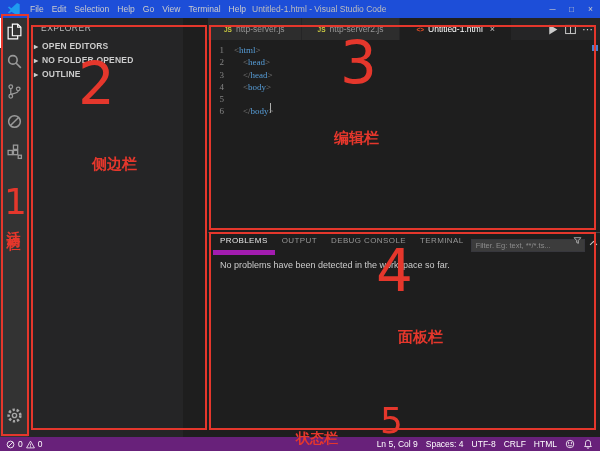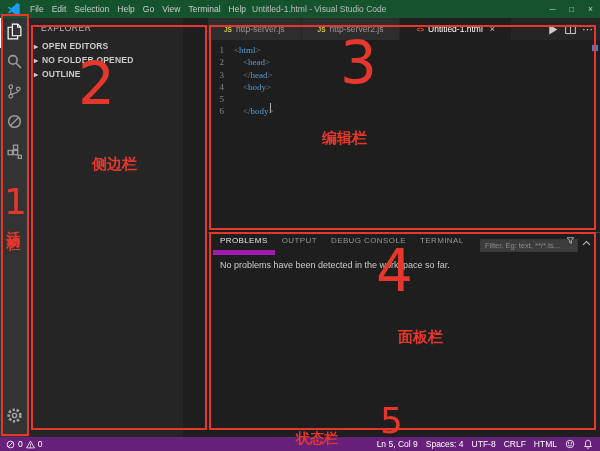--- a/index.html
+++ b/index.html
@@ -1,21 +1,21 @@
 <!DOCTYPE html>
 <html><head>
 <meta charset="utf-8">
 <style>
   *{margin:0;padding:0;box-sizing:border-box}
   html,body{background:#666}
   .window{position:relative;width:600px;height:451px;background:#1e1e1e;overflow:hidden;
     font-family:"Liberation Sans",sans-serif;color:#ccc}
 
   
-  .titlebar{position:absolute;top:0;left:0;width:600px;height:18px;background:#14532d;
+  .titlebar{position:absolute;top:0;left:0;width:600px;height:18px;background:#1d4ed8;
     display:flex;align-items:center}
   .logo{width:14px;height:14px;margin:0 5px 0 7px;flex:none}
   .menubar{display:flex;align-items:center;height:18px}
   .menu-item{font-size:8.5px;padding:0 4px;color:#cccccc;line-height:18px;white-space:nowrap}
   .win-title{position:absolute;left:252px;top:0;line-height:18px;font-size:8.5px;color:#bdbdbd;white-space:nowrap}
   .win-controls{margin-left:auto;display:flex;height:18px}
   .win-btn{width:19px;text-align:center;font-size:8.5px;line-height:18px;color:#cccccc}
 
   
   .activitybar{position:absolute;left:0;top:18px;width:28px;height:419px;background:#333333;
@@ -52,21 +52,21 @@
   .cursor{position:absolute;top:1px;width:1px;height:10px;background:#aeafad}
   .overview-marker{position:absolute;right:2px;top:5px;width:6px;height:6px;background:#4a7ecb}
 
   
   .panel{position:absolute;left:208px;top:232px;width:392px;height:205px;background:#1e1e1e;
     border-top:1px solid #444444}
   .panel-header{display:flex;align-items:center;height:20px;padding:0 5px}
   .panel-tab{font-size:8px;letter-spacing:.4px;padding:0 7px;line-height:18px;color:#969696;white-space:nowrap}
   .panel-tab.active{color:#e7e7e7;border-bottom:5px solid #a21caf}
   .filter-wrap{margin-left:auto;position:relative}
-  .filter-input{width:98px;height:13px;background:#3c3c3c;border:1px solid #37373d;color:#bbbbbb;
+  .filter-input{width:114px;height:13px;background:#3c3c3c;border:1px solid #37373d;color:#bbbbbb;
     font-size:7.5px;padding:0 15px 0 4px;font-family:"Liberation Sans",sans-serif}
   .filter-input::placeholder{color:#8c8c8c}
   .filter-icon{position:absolute;right:3px;top:2px}
   .filter-icon svg{width:9px;height:9px;display:block}
   .panel-btn{margin:0 3px;display:flex;align-items:center}
   .panel-btn svg{width:11px;height:11px;display:block}
   .panel-content{padding:7px 0 0 12px;font-size:9px;color:#cccccc}
 
   
   .statusbar{position:absolute;left:0;bottom:0;width:600px;height:14px;background:#68217a;
@@ -87,21 +87,21 @@
   .box-sidebar{left:31px;top:25px;width:176px;height:405px}
   .box-editor{left:209px;top:25px;width:387px;height:205px}
   .box-panel{left:209px;top:232px;width:387px;height:198px}
   .n1{left:4px;top:184px;font-size:36px}
   .n2{left:78px;top:55px;font-size:58px}
   .n3{left:340px;top:34px;font-size:58px}
   .n4{left:376px;top:242px;font-size:58px}
   .n5{left:380px;top:403px;font-size:36px}
   .l-activity{left:5px;top:220px;font-size:14px}
   .l-sidebar{left:92px;top:155px}
-  .l-editor{left:322px;top:129px}
+  .l-editor{left:334px;top:129px}
   .l-panel{left:398px;top:328px}
   .l-statusbar{left:296px;top:430px;font-size:14px}
 </style>
 </head>
 <body>
 
 <div class="window">
 
   <div class="titlebar">
     <span class="logo">

